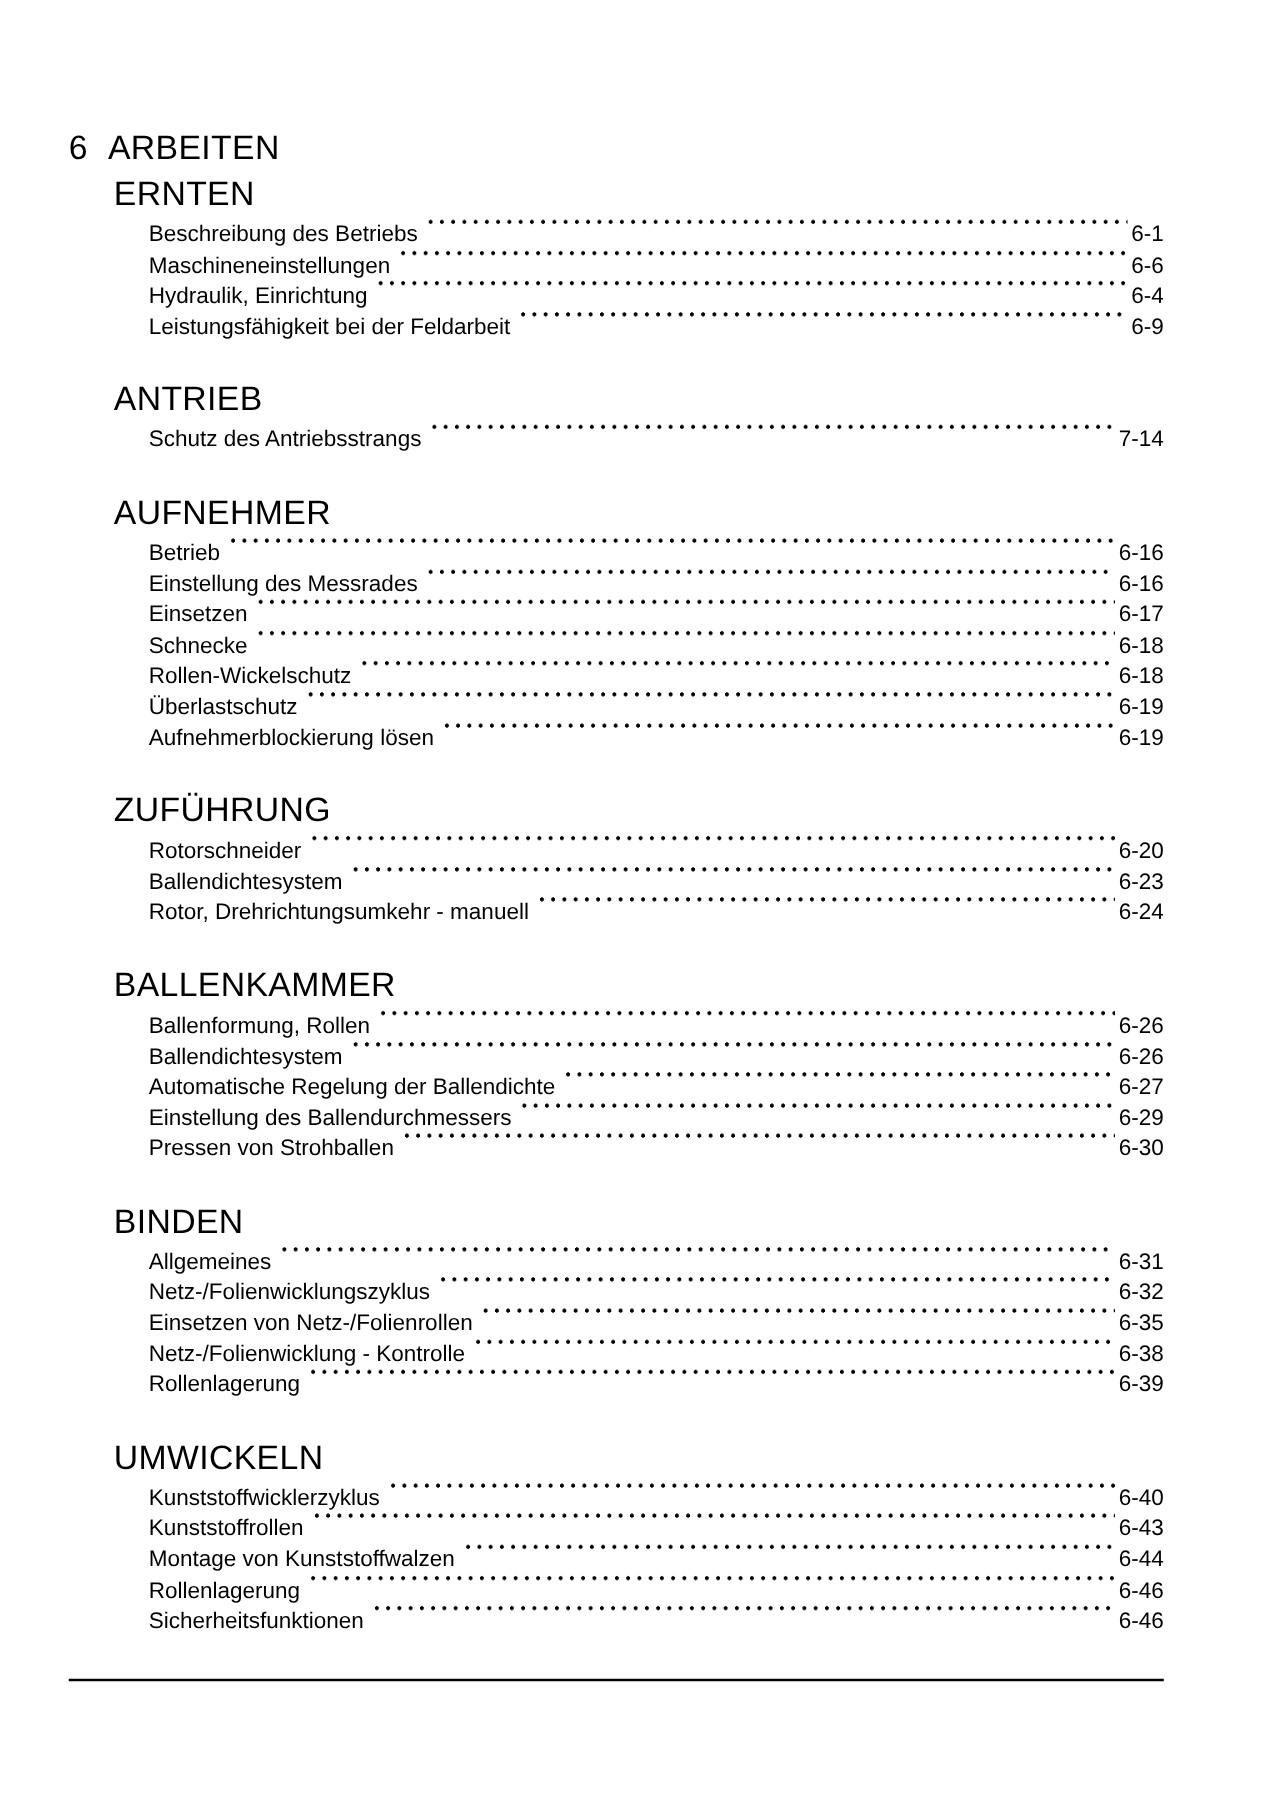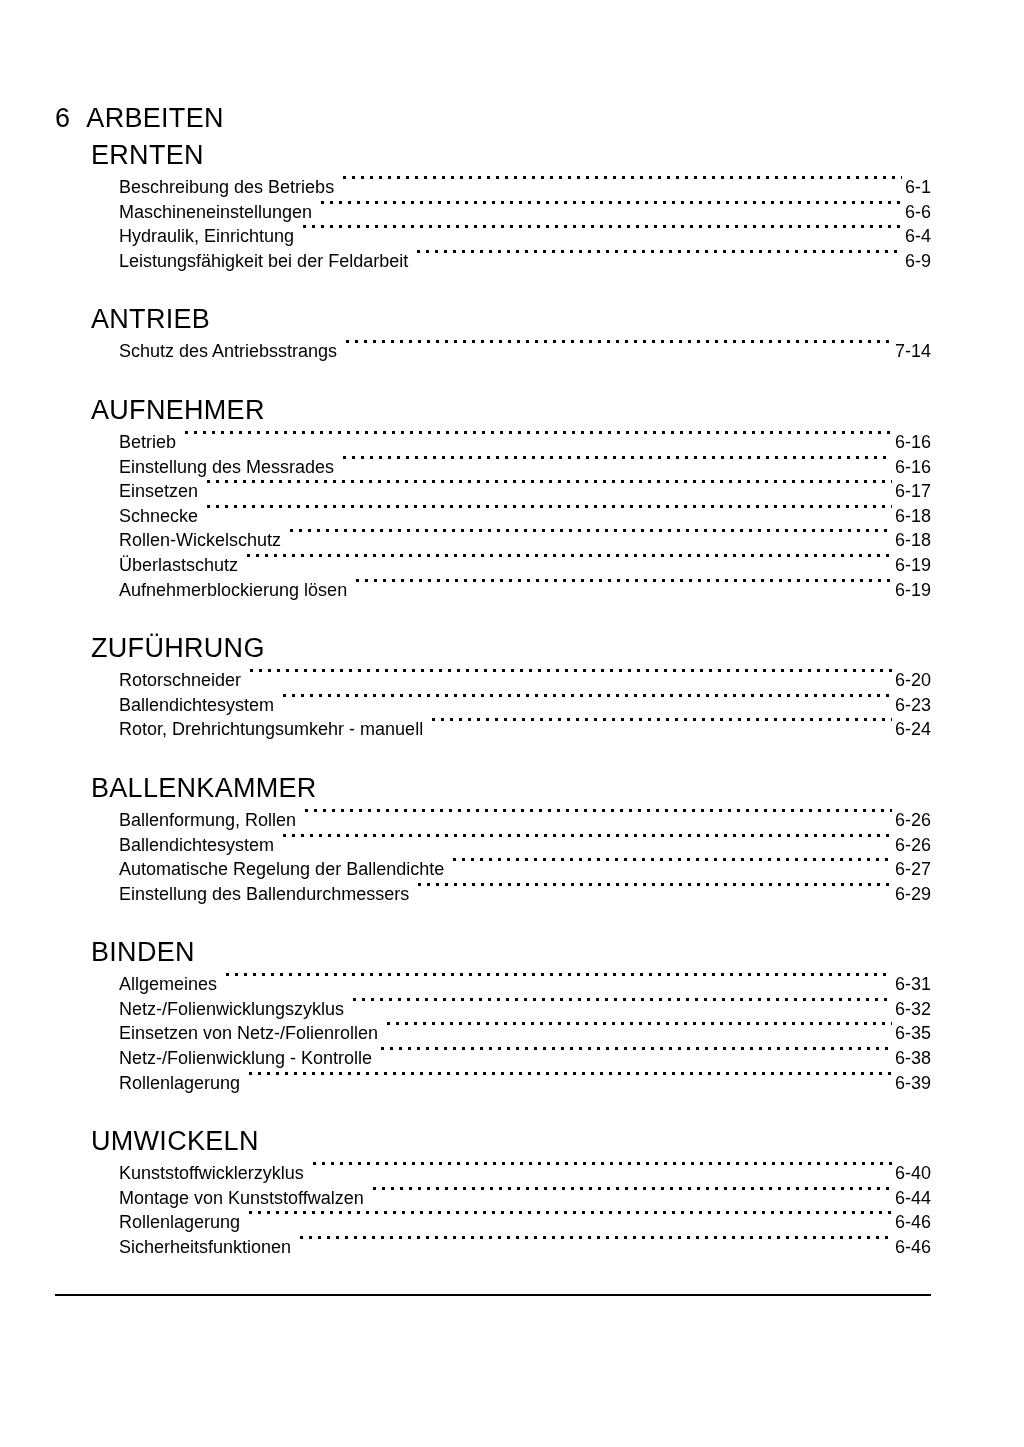--- a/index.html
+++ b/index.html
@@ -161,20 +161,25 @@
       <div class="entry">
         <span class="entry-label">Automatische Regelung der Ballendichte</span>
         <span class="leader"></span>
         <span class="entry-page">6-27</span>
       </div>
       <div class="entry">
         <span class="entry-label">Einstellung des Ballendurchmessers</span>
         <span class="leader"></span>
         <span class="entry-page">6-29</span>
       </div>
+      <div class="entry">
+        <span class="entry-label">Pressen von Strohballen</span>
+        <span class="leader"></span>
+        <span class="entry-page">6-30</span>
+      </div>
     </div>
 
     <div class="section">
       <h2 class="section-title">BINDEN</h2>
       <div class="entry">
         <span class="entry-label">Allgemeines</span>
         <span class="leader"></span>
         <span class="entry-page">6-31</span>
       </div>
       <div class="entry">
@@ -198,20 +203,25 @@
         <span class="entry-page">6-39</span>
       </div>
     </div>
 
     <div class="section">
       <h2 class="section-title">UMWICKELN</h2>
       <div class="entry">
         <span class="entry-label">Kunststoffwicklerzyklus</span>
         <span class="leader"></span>
         <span class="entry-page">6-40</span>
+      </div>
+      <div class="entry">
+        <span class="entry-label">Kunststoffrollen</span>
+        <span class="leader"></span>
+        <span class="entry-page">6-43</span>
       </div>
       <div class="entry">
         <span class="entry-label">Montage von Kunststoffwalzen</span>
         <span class="leader"></span>
         <span class="entry-page">6-44</span>
       </div>
       <div class="entry">
         <span class="entry-label">Rollenlagerung</span>
         <span class="leader"></span>
         <span class="entry-page">6-46</span>

